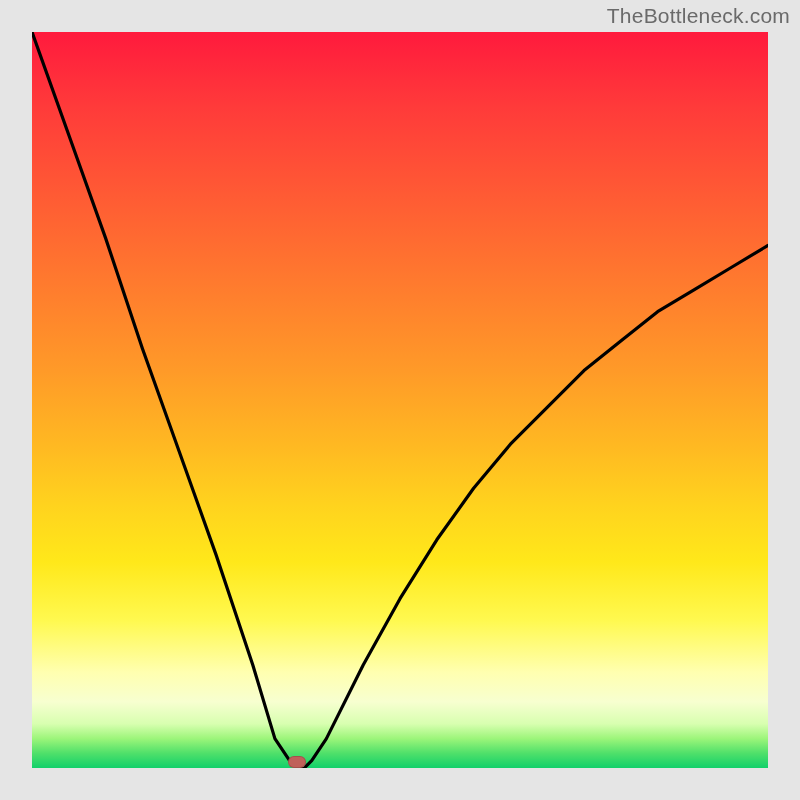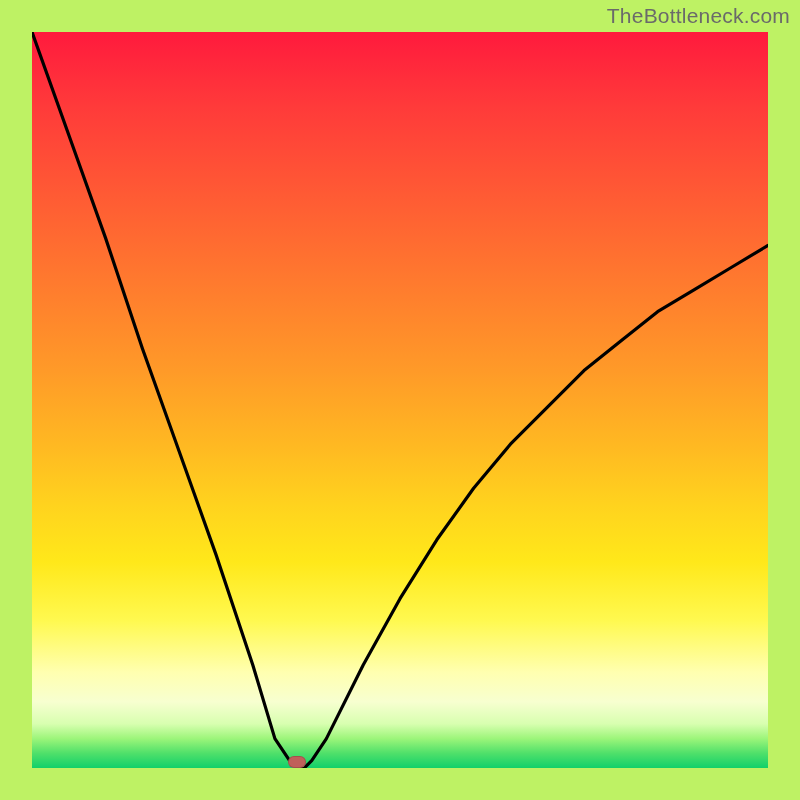--- a/index.html
+++ b/index.html
@@ -8,21 +8,21 @@
     width: 800px;
     height: 800px;
     overflow: hidden;
     background: #000;
     font-family: Arial, Helvetica, sans-serif;
   }
   .frame {
     position: relative;
     width: 800px;
     height: 800px;
-    background: #bef264;
+    background: #e5e5e5;
   }
   .plot-area {
     position: absolute;
     left: 32px;
     top: 32px;
     width: 736px;
     height: 736px;
     overflow: hidden;
   }
   .gradient {

